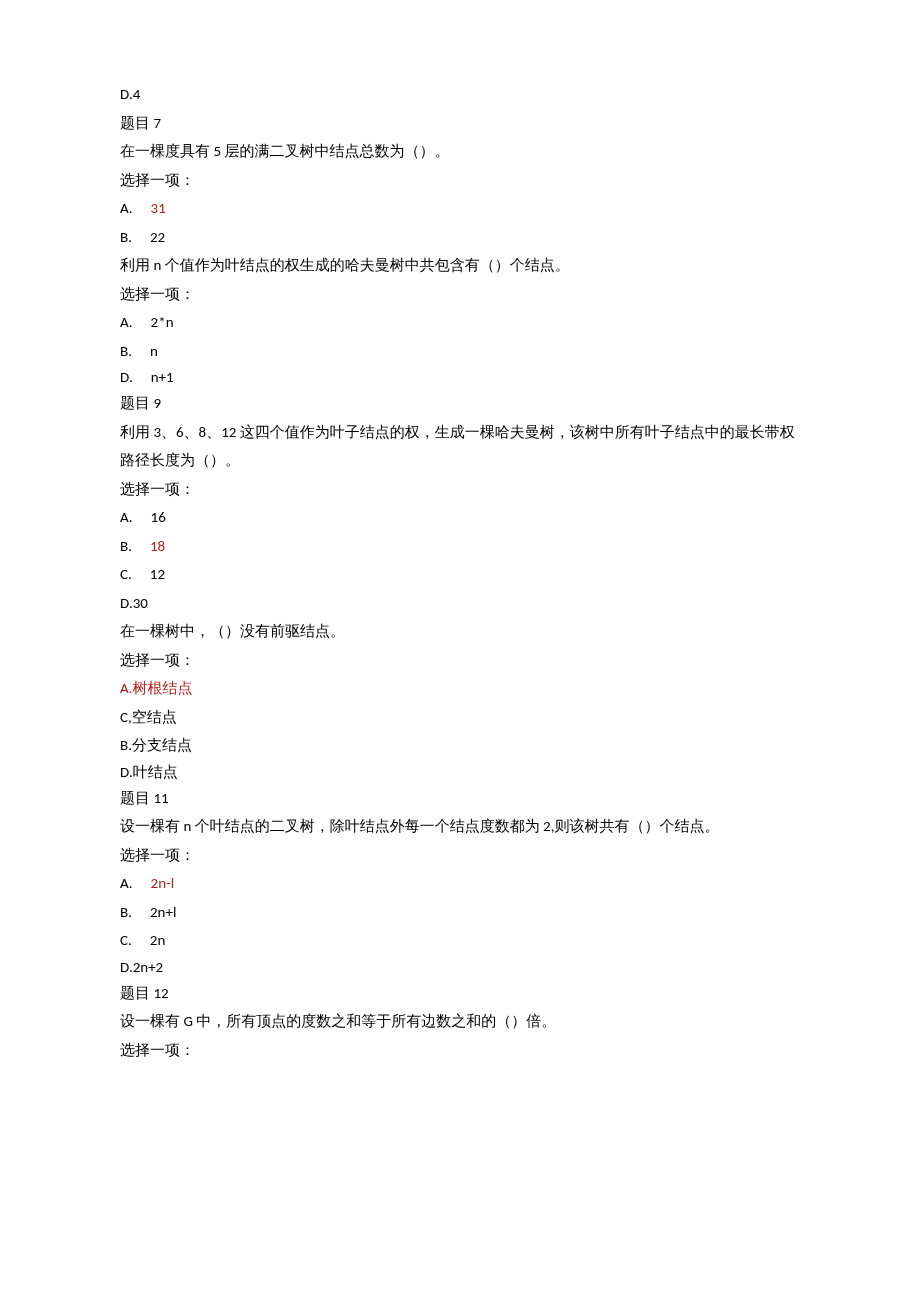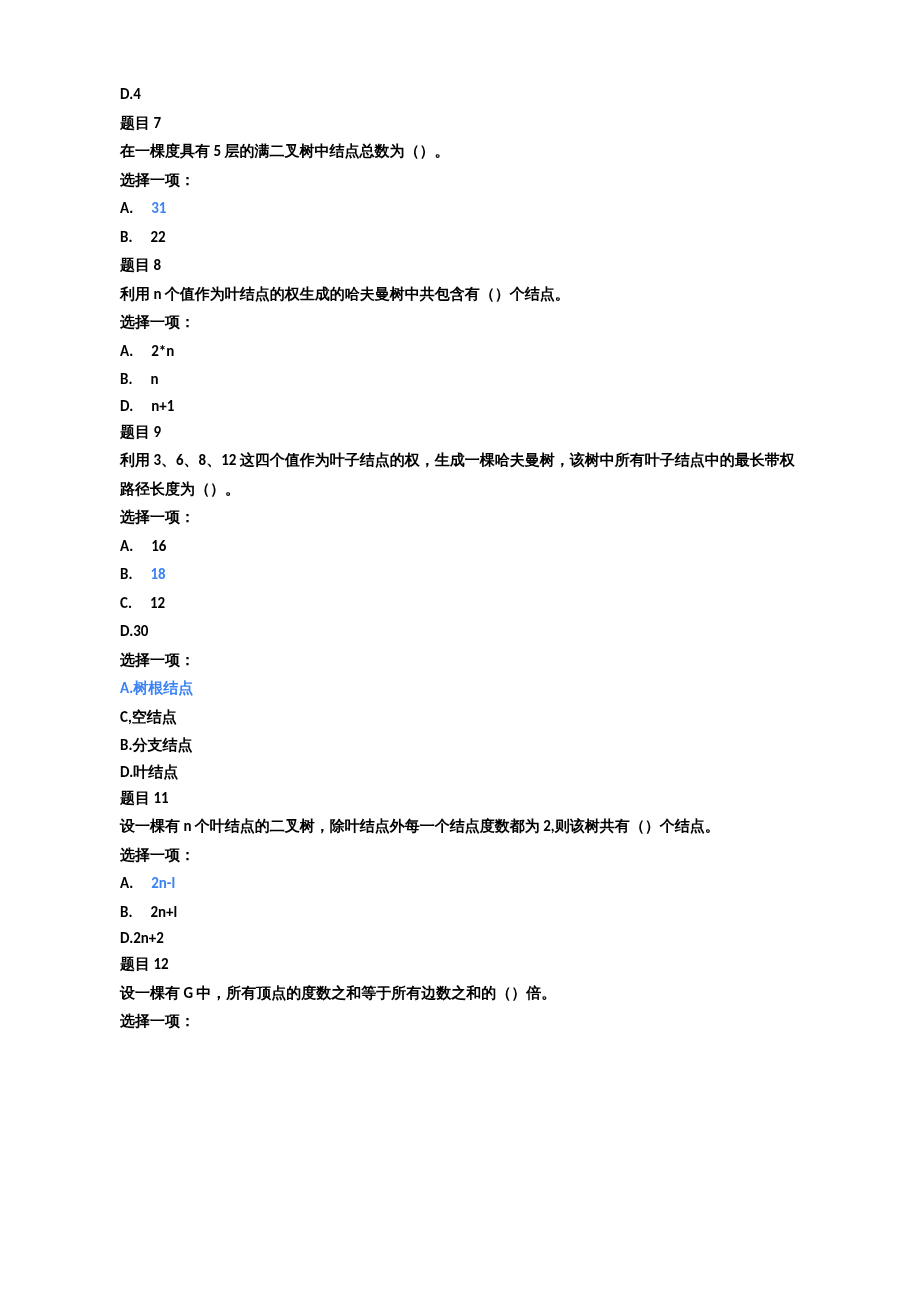--- a/index.html
+++ b/index.html
@@ -11,33 +11,32 @@
     color: #000000;
     line-height: 1.9;
   }
   .page {
     width: 920px;
     min-height: 1301px;
     margin: 0 auto;
     padding: 80px 120px 96px 120px;
     box-sizing: border-box;
     position: relative;
-    font-weight: bold;
   }
   .line {
     white-space: pre-wrap;
   }
   .opt-letter {
     display: inline;
   }
   .opt-text {
     display: inline;
   }
   .red {
-    color: #3b82f6;
+    color: #b91c1c;
   }
   .gap {
     display: inline-block;
     width: 18px;
   }
   .tight {
     line-height: 1.6;
   }
 </style>
 </head>
@@ -46,45 +45,46 @@
 <div class="page">
 
   <div class="line">D.4</div>
 
   <div class="line">题目 7</div>
   <div class="line">在一棵度具有 5 层的满二叉树中结点总数为（）。</div>
   <div class="line">选择一项：</div>
   <div class="line"><span class="opt-letter">A.</span><span class="gap"></span><span class="opt-text red">31</span></div>
   <div class="line"><span class="opt-letter">B.</span><span class="gap"></span><span class="opt-text">22</span></div>
 
-  <div class="line">题目 8</div>
   <div class="line">利用 n 个值作为叶结点的权生成的哈夫曼树中共包含有（）个结点。</div>
   <div class="line">选择一项：</div>
   <div class="line"><span class="opt-letter">A.</span><span class="gap"></span><span class="opt-text">2*n</span></div>
   <div class="line"><span class="opt-letter">B.</span><span class="gap"></span><span class="opt-text">n</span></div>
   <div class="line tight"><span class="opt-letter">D.</span><span class="gap"></span><span class="opt-text">n+1</span></div>
 
   <div class="line">题目 9</div>
   <div class="line">利用 3、6、8、12 这四个值作为叶子结点的权，生成一棵哈夫曼树，该树中所有叶子结点中的最长带权路径长度为（）。</div>
   <div class="line">选择一项：</div>
   <div class="line"><span class="opt-letter">A.</span><span class="gap"></span><span class="opt-text">16</span></div>
   <div class="line"><span class="opt-letter">B.</span><span class="gap"></span><span class="opt-text red">18</span></div>
   <div class="line"><span class="opt-letter">C.</span><span class="gap"></span><span class="opt-text">12</span></div>
   <div class="line"><span class="opt-letter">D.30</span></div>
 
+  <div class="line">在一棵树中，（）没有前驱结点。</div>
   <div class="line">选择一项：</div>
   <div class="line red"><span class="opt-letter">A.树根结点</span></div>
   <div class="line"><span class="opt-letter">C,空结点</span></div>
   <div class="line"><span class="opt-letter">B.分支结点</span></div>
   <div class="line tight"><span class="opt-letter">D.叶结点</span></div>
 
   <div class="line">题目 11</div>
   <div class="line">设一棵有 n 个叶结点的二叉树，除叶结点外每一个结点度数都为 2,则该树共有（）个结点。</div>
   <div class="line">选择一项：</div>
   <div class="line"><span class="opt-letter">A.</span><span class="gap"></span><span class="opt-text red">2n-l</span></div>
   <div class="line"><span class="opt-letter">B.</span><span class="gap"></span><span class="opt-text">2n+l</span></div>
+  <div class="line"><span class="opt-letter">C.</span><span class="gap"></span><span class="opt-text">2n</span></div>
   <div class="line tight"><span class="opt-letter">D.2n+2</span></div>
 
   <div class="line">题目 12</div>
   <div class="line">设一棵有 G 中，所有顶点的度数之和等于所有边数之和的（）倍。</div>
   <div class="line">选择一项：</div>
 
 </div>
 
 </body></html>

